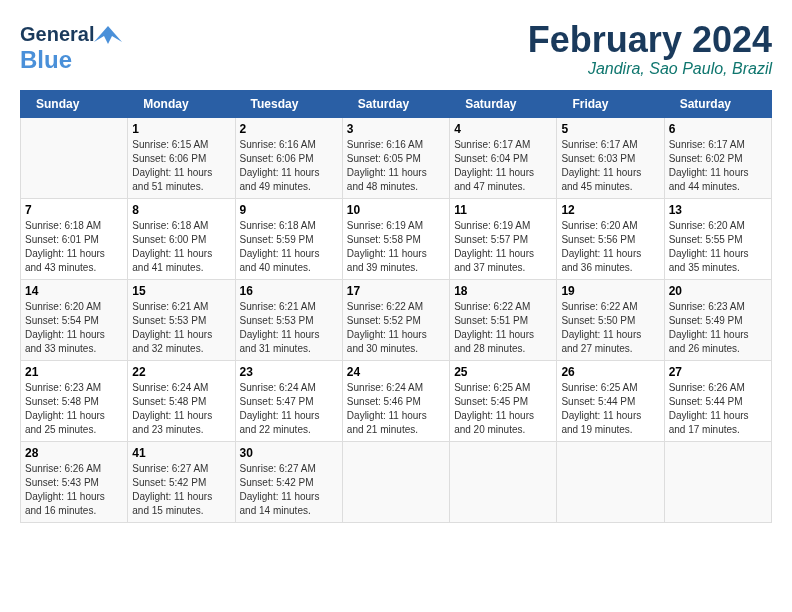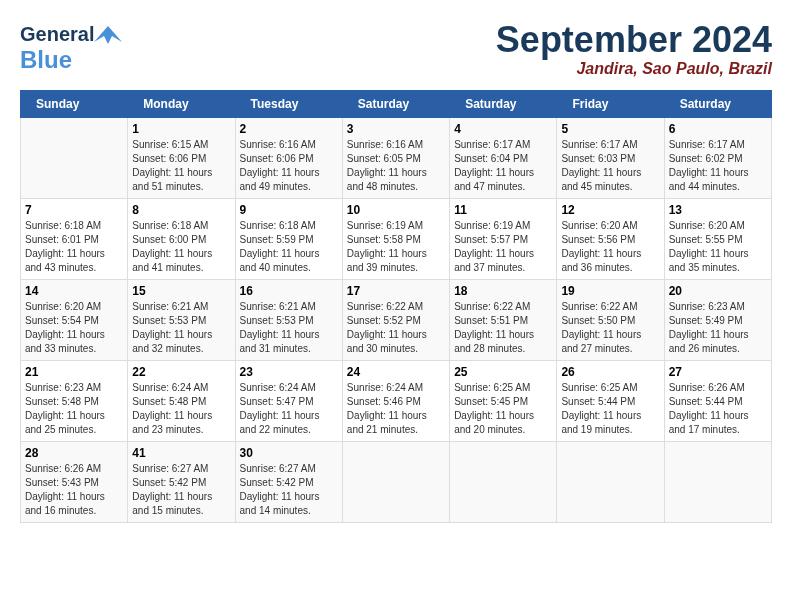--- a/index.html
+++ b/index.html
@@ -28,23 +28,22 @@
       text-align: right;
     }
     .month-title {
       font-size: 36px;
       font-weight: bold;
       color: #1a3a5c;
       line-height: 1.1;
     }
     .location {
       font-size: 16px;
-      color: #7f1d1d;
+      color: #0f766e;
       font-style: italic;
-      font-weight: bold;
     }
     table {
       width: 100%;
       border-collapse: collapse;
       font-size: 11px;
     }
     thead th {
       background-color: #2a5fa5;
       color: #fff;
       padding: 6px 15px;
@@ -101,21 +100,21 @@
     <div class="logo">
       <div class="logo-wrapper">
         <span class="logo-general">General</span>
         <svg width="28" height="22" viewBox="0 0 28 22">
           <polygon points="14,2 28,18 18,12 14,20 10,12 0,18" fill="#4a90d9"></polygon>
         </svg>
       </div>
       <span class="logo-blue-part">Blue</span>
     </div>
     <div class="title-area">
-      <div class="month-title">September 2024</div>
+      <div class="month-title">February 2024</div>
       <div class="location">Jandira, Sao Paulo, Brazil</div>
     </div>
   </div>
 
   <table>
     <thead>
       <tr>
         <th>Sunday</th>
         <th>Monday</th>
         <th>Tuesday</th>

